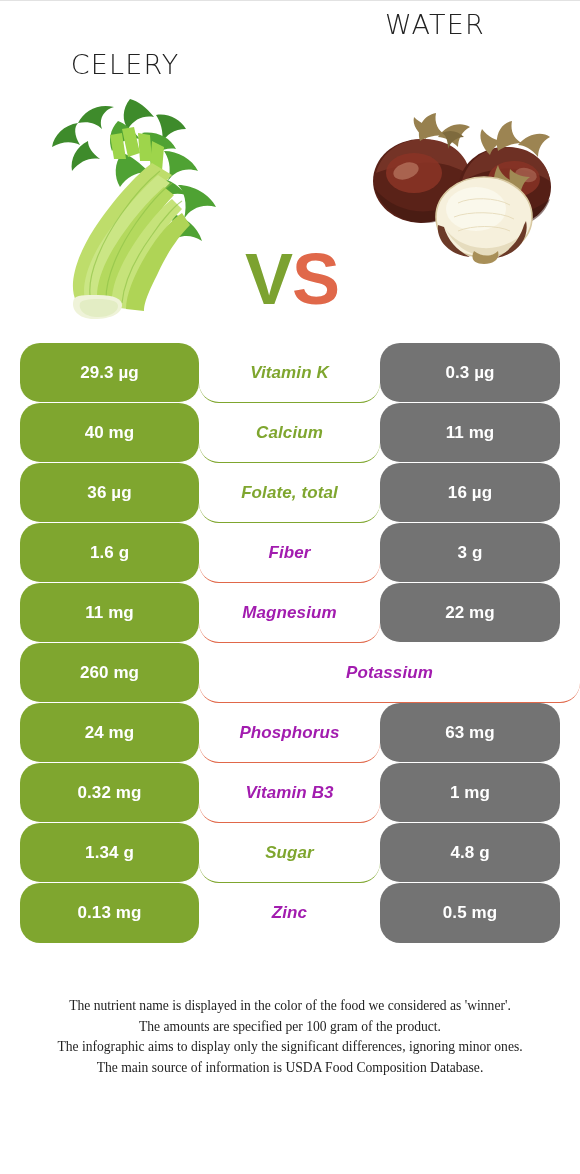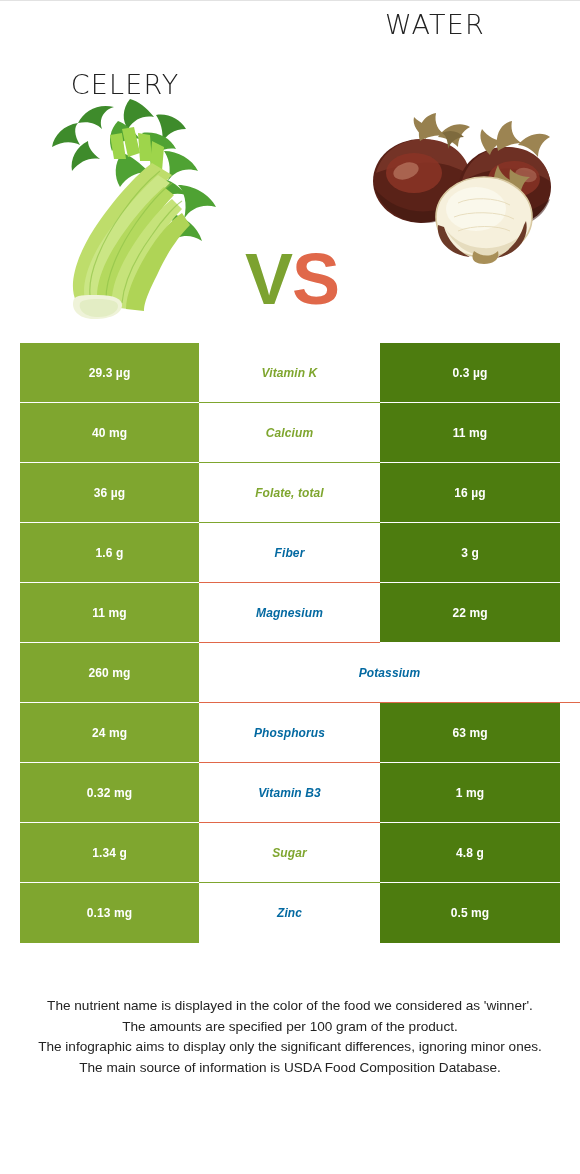--- a/index.html
+++ b/index.html
@@ -30,21 +30,20 @@
     letter-spacing: 1.2px;
     color: #222222;
     text-align: center;
     line-height: 1.18;
     -webkit-font-smoothing: antialiased;
   }
   .food-title.left {
     left: 0;
     width: 250px;
     top: 48px;
-    margin-top: 20px;
   }
   .food-title.right {
     right: 0;
     width: 290px;
     top: 8px;
   }
 
   
   .hero {
     position: relative;
@@ -92,65 +91,66 @@
   .row {
     position: relative;
     height: 60px;
     display: flex;
     align-items: stretch;
   }
   .cell {
     display: flex;
     align-items: center;
     justify-content: center;
-    font-size: 12px;
+    font-size: 17px;
     font-weight: 600;
     box-sizing: border-box;
+    border-radius: 20px;
   }
   .cell-left {
     width: 200px;
     margin-left: 20px;
     width: 179px;
     background: #7FA62F;
     color: #ffffff;
     letter-spacing: 0.1px;
   }
   .cell-mid {
     flex: 1;
     background: #ffffff;
     font-weight: 700;
     letter-spacing: 0.1px;
     font-style: italic;
   }
   .cell-right {
     width: 180px;
     margin-right: 20px;
-    background: #4d7c0f;
+    background: #737373;
     color: #ffffff;
     letter-spacing: 0.1px;
   }
   .row .cell-left  { border-bottom: 1px solid #ffffff; }
   .row .cell-right { border-bottom: 1px solid #ffffff; }
   .row .cell-mid   { border-bottom: 1px solid #7FA62F; }
   .row.win-right .cell-mid { border-bottom-color: #E0684A; }
   .row:last-child .cell-left,
   .row:last-child .cell-right,
   .row:last-child .cell-mid { border-bottom: none; }
 
   .row.win-left  .cell-mid { color: #7FA62F; }
-  .row.win-right .cell-mid { color: #0369a1; }
+  .row.win-right .cell-mid { color: #a21caf; }
 
   
   .footer {
     position: absolute;
     top: 995px;
     left: 0;
     width: 580px;
     text-align: center;
-    font-family: Liberation Sans, sans-serif;
+    font-family: Liberation Serif, serif;
     font-size: 13.6px;
     color: #232323;
     line-height: 1.52;
     padding: 0 24px;
     box-sizing: border-box;
   }
   .footer p { margin: 0; }
 </style>
 </head>
 <body>

